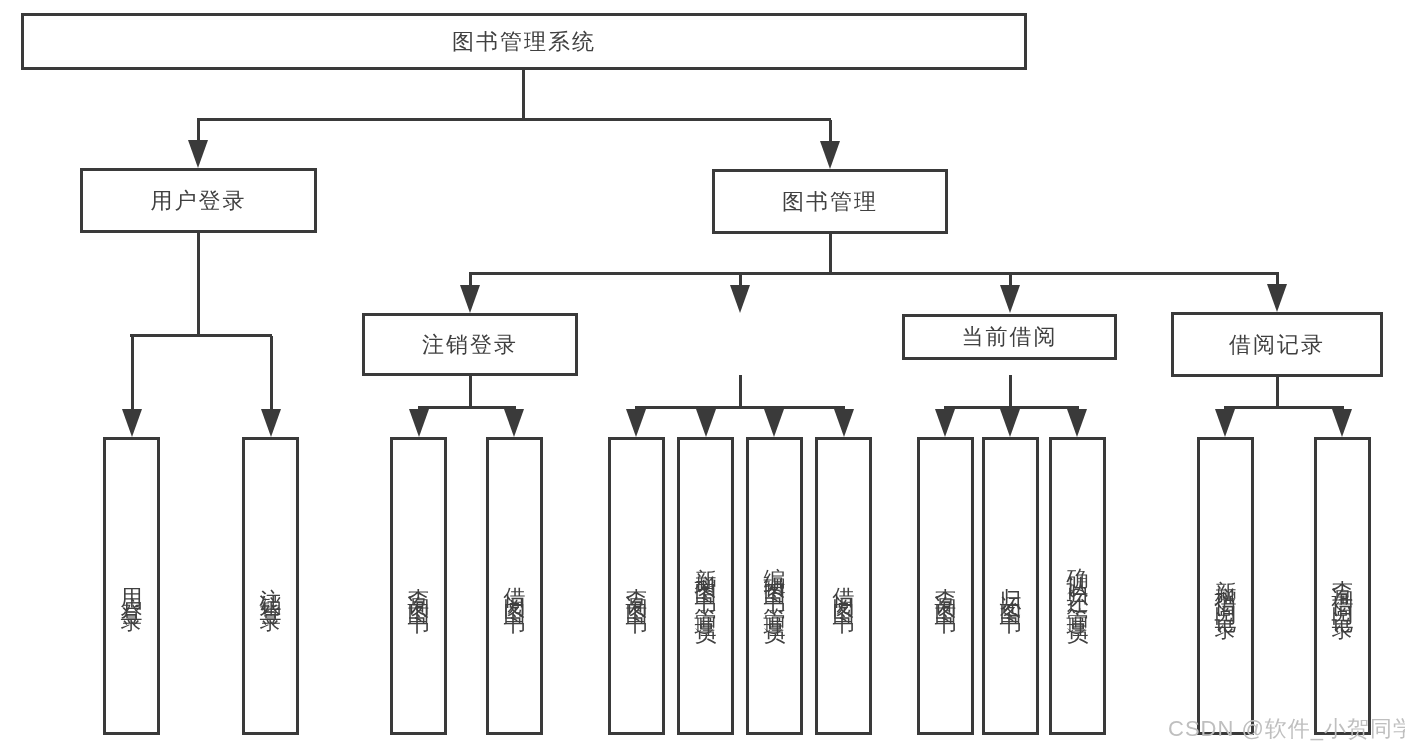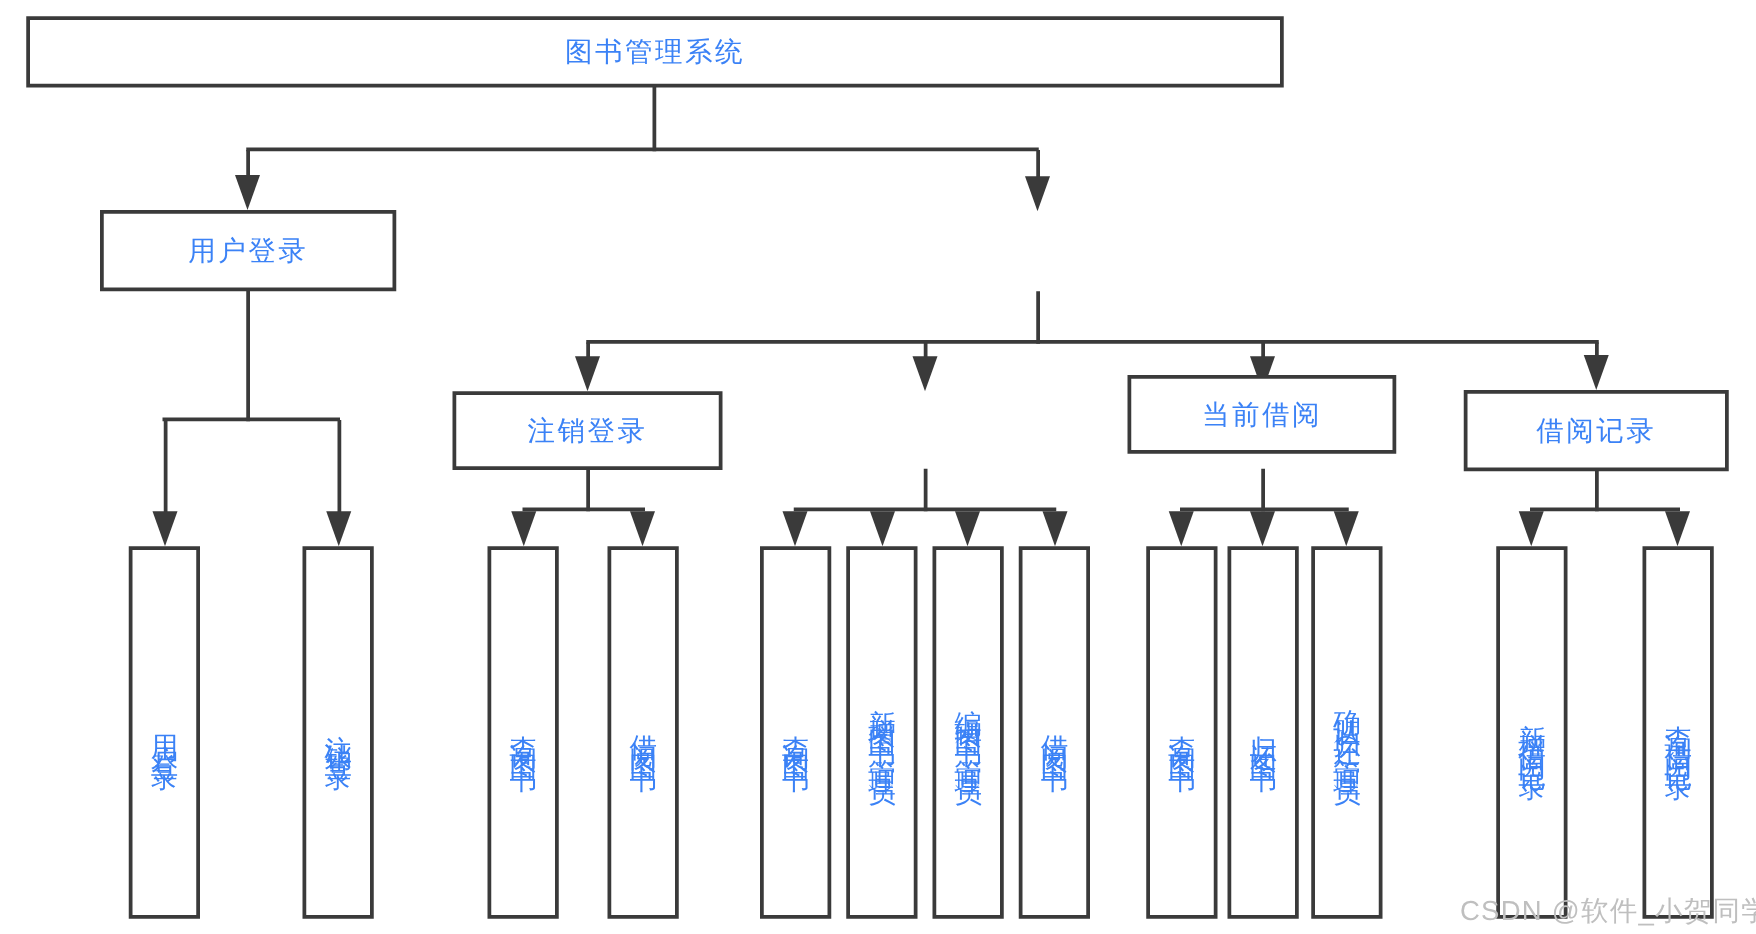--- a/index.html
+++ b/index.html
@@ -13,21 +13,21 @@
     overflow: hidden;
   }
   .box {
     position: absolute;
     box-sizing: border-box;
     border: 3px solid #3a3a3a;
     background: #ffffff;
     display: flex;
     align-items: center;
     justify-content: center;
-    color: #3b82f6;
+    color: #404040;
   }
   .hlabel { font-size: 22px; letter-spacing: 2px; white-space: nowrap; }
   .vlabel {
     writing-mode: vertical-rl;
     text-orientation: mixed;
     font-size: 22px;
     letter-spacing: 8px;
     line-height: 1;
     white-space: nowrap;
   }
@@ -62,20 +62,23 @@
   <div class="vl" style="left:522px; top:68px; height:53px;"></div>
   <div class="hl" style="left:197px; top:118px; width:634px;"></div>
   <div class="vl" style="left:197px; top:120px; height:22px;"></div>
   <div class="ar" style="left:188px; top:140px;"></div>
   <div class="vl" style="left:829px; top:120px; height:23px;"></div>
   <div class="ar" style="left:820px; top:141px;"></div>
 
   <div class="box" style="left:80px; top:168px; width:237px; height:65px;">
     <span class="hlabel">用户登录</span>
   </div>
+  <div class="box" style="left:712px; top:169px; width:236px; height:65px;">
+    <span class="hlabel">图书管理</span>
+  </div>
 
   <div class="vl" style="left:197px; top:232px; height:105px;"></div>
   <div class="hl" style="left:130px; top:334px; width:142px;"></div>
   <div class="vl" style="left:131px; top:336px; height:74px;"></div>
   <div class="ar" style="left:122px; top:409px;"></div>
   <div class="vl" style="left:270px; top:336px; height:74px;"></div>
   <div class="ar" style="left:261px; top:409px;"></div>
 
   <div class="vl" style="left:829px; top:233px; height:42px;"></div>
   <div class="hl" style="left:469px; top:272px; width:810px;"></div>
@@ -84,21 +87,21 @@
   <div class="vl" style="left:739px; top:274px; height:13px;"></div>
   <div class="ar" style="left:730px; top:285px;"></div>
   <div class="vl" style="left:1009px; top:274px; height:13px;"></div>
   <div class="ar" style="left:1000px; top:285px;"></div>
   <div class="vl" style="left:1276px; top:274px; height:12px;"></div>
   <div class="ar" style="left:1267px; top:284px;"></div>
 
   <div class="box" style="left:362px; top:313px; width:216px; height:63px;">
     <span class="hlabel">注销登录</span>
   </div>
-  <div class="box" style="left:902px; top:300px; width:215px; height:63px;">
+  <div class="box" style="left:902px; top:314px; width:215px; height:46px;">
     <span class="hlabel">当前借阅</span>
   </div>
   <div class="box" style="left:1171px; top:312px; width:212px; height:65px;">
     <span class="hlabel">借阅记录</span>
   </div>
 
   <div class="vl" style="left:469px; top:375px; height:34px;"></div>
   <div class="hl" style="left:418px; top:406px; width:98px;"></div>
   <div class="ar" style="left:409px; top:409px;"></div>
   <div class="ar" style="left:504px; top:409px;"></div>

